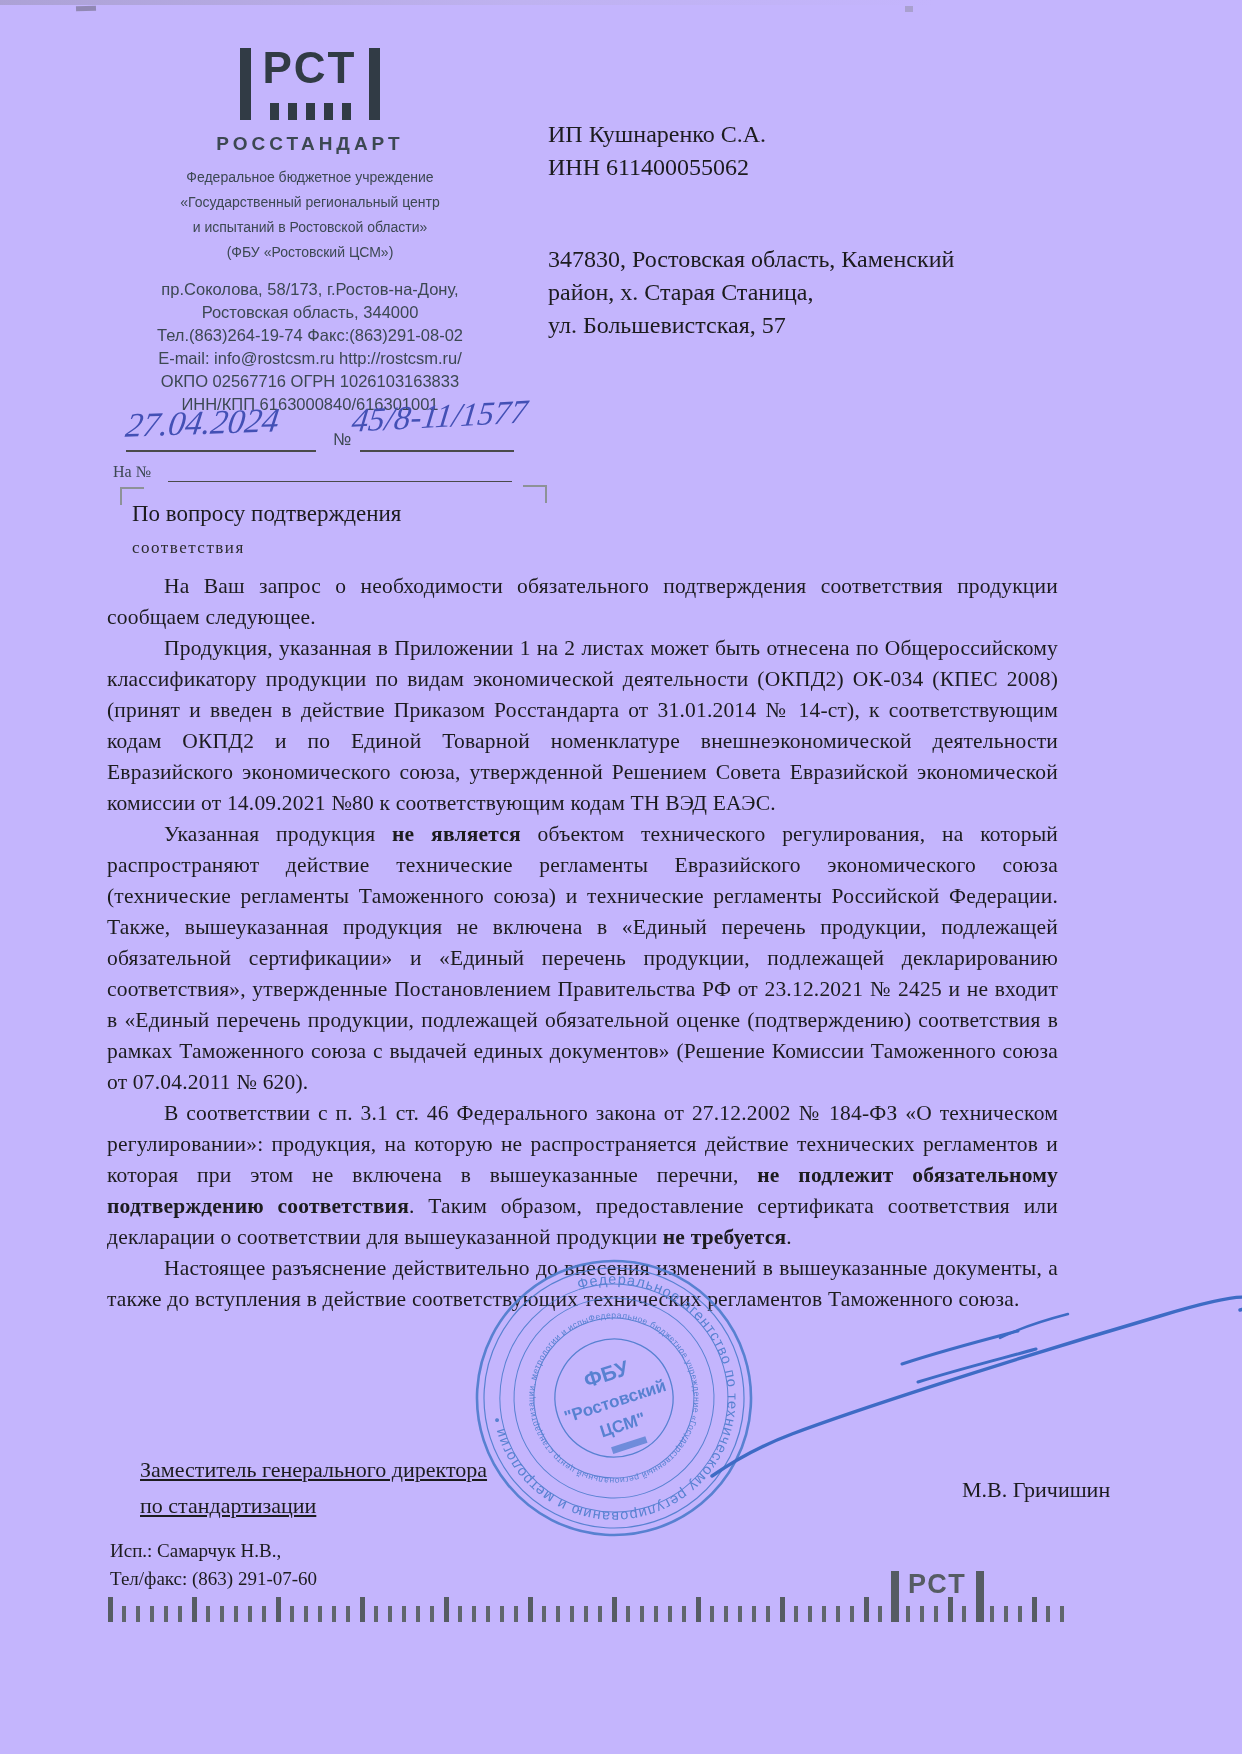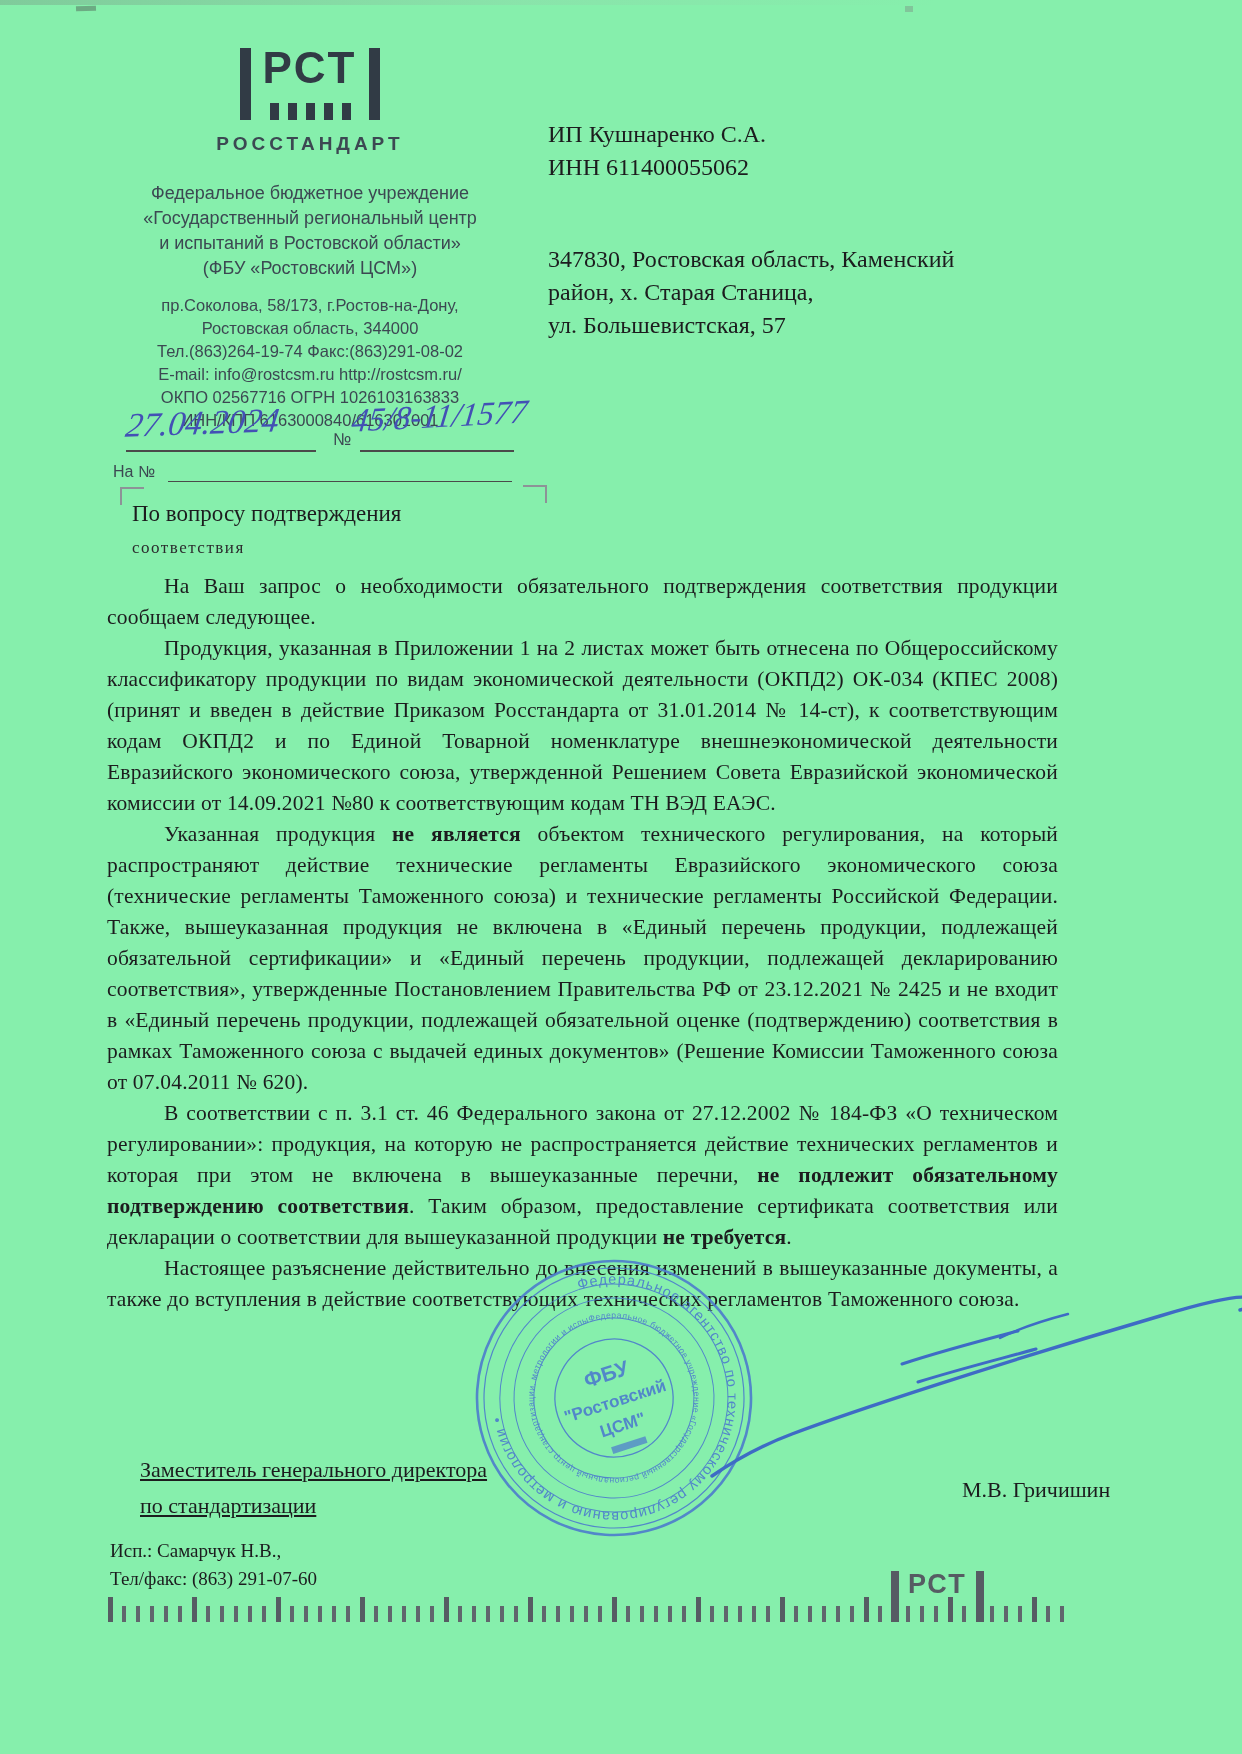--- a/index.html
+++ b/index.html
@@ -1,50 +1,50 @@
 <!DOCTYPE html>
 <html lang="ru"><head>
 <meta charset="utf-8">
 <style>
   html,body{margin:0;padding:0;background:#e8e8e6;}
   .page{
     position:relative; width:1242px; height:1754px; margin:0 auto;
-    background:#86efac; overflow:hidden;
+    background:#c4b5fd; overflow:hidden;
     font-family:"Liberation Serif", serif; color:#1c1c1e;
   }
   
   .scan-streak{position:absolute;top:0;left:0;width:940px;height:5px;
     background:linear-gradient(to right, rgba(110,110,110,.28), rgba(160,160,160,.14) 55%, rgba(200,200,200,0));}
   .scan-dash{position:absolute;top:6px;left:76px;width:20px;height:5px;background:rgba(70,70,70,.4);transform:rotate(-2deg);}
   .scan-dot{position:absolute;top:6px;left:905px;width:8px;height:6px;background:rgba(120,120,120,.35);}
 
   
   .lh{position:absolute;left:95px;top:48px;width:430px;text-align:center;
       font-family:"Liberation Sans", sans-serif;color:#3c4852;}
   .logo{display:inline-flex;gap:12px;height:72px;align-items:stretch;}
   .logo .bar{width:11px;background:#313b45;}
   .logo .mid{display:flex;flex-direction:column;justify-content:space-between;align-items:center;height:72px;}
   .logo-letters{font-weight:800;font-size:44px;line-height:.92;letter-spacing:3px;color:#313b45;}
   .logo-ticks{display:flex;gap:9px;}
   .logo-ticks i{display:block;width:9px;height:17px;background:#313b45;}
   .agency{margin-top:9px;font-size:19px;font-weight:700;letter-spacing:4px;}
-  .org{margin-top:26px;font-size:18px;font-weight:500;line-height:25px;}
+  .org{margin-top:10px;font-size:14px;font-weight:500;line-height:25px;}
   .addr{margin-top:13px;font-size:16.5px;line-height:23px;}
 
   
   .hand{position:absolute;font-family:"Liberation Serif", serif;font-style:italic;
         color:#4350b5;white-space:nowrap;}
   .hw-date{left:126px;top:404px;font-size:34px;transform:rotate(-2deg) skewX(-10deg);}
   .hw-num{left:352px;top:398px;font-size:33px;transform:rotate(-3deg) skewX(-10deg);}
   .dline{position:absolute;border-bottom:2px solid #4a4a4a;height:0;}
   .dline-date{left:126px;top:450px;width:190px;}
   .dline-num{left:360px;top:450px;width:154px;}
   .no-label{position:absolute;left:333px;top:430px;font-family:"Liberation Sans", sans-serif;
             font-size:17px;color:#3c4852;}
-  .refno{position:absolute;left:113px;top:463px;font-family:Liberation Sans, sans-serif;
+  .refno{position:absolute;left:113px;top:463px;font-family:Liberation Serif, serif;
          font-size:16px;color:#3c4852;}
   .dline-ref{left:168px;top:481px;width:344px;border-bottom-width:1.5px;}
 
   
   .corner{position:absolute;width:22px;height:16px;border-top:2px solid #8d9297;}
   .corner-l{left:120px;top:487px;border-left:2px solid #8d9297;}
   .corner-r{left:523px;top:485px;border-right:2px solid #8d9297;}
   .subject{position:absolute;left:132px;top:499px;font-size:23px;line-height:30px;}
   .subject2{position:absolute;left:132px;top:538px;font-size:17px;letter-spacing:1.5px;color:#2b2b2d;}
 

